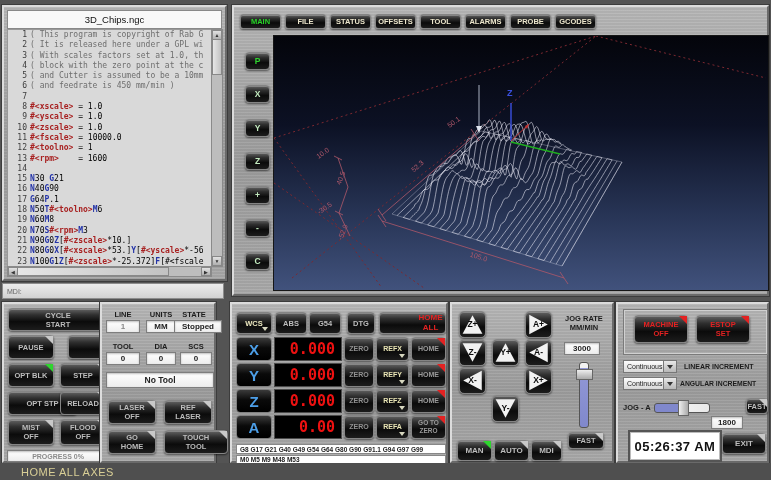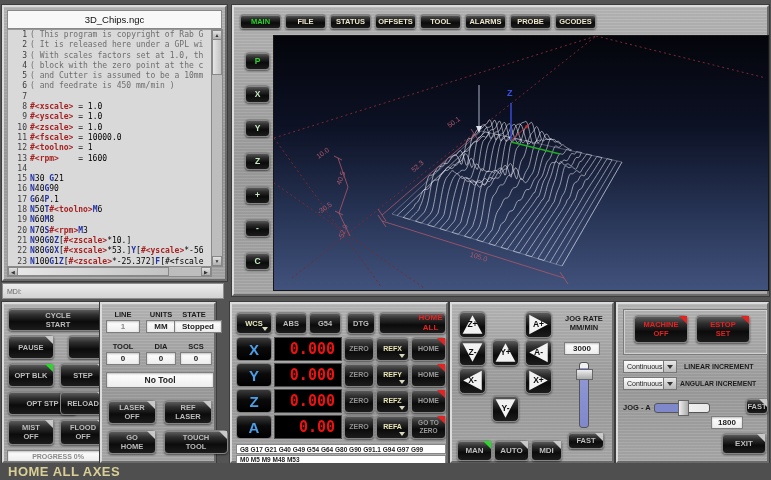--- a/index.html
+++ b/index.html
@@ -87,21 +87,21 @@
   
   #right-panel{left:616px;top:302px;width:153px;height:161px;}
   .red-text{color:#e32222;}
   .dropdown{position:absolute;box-sizing:border-box;height:13px;background:linear-gradient(180deg,#fdfdfd,#d8d8d8);border:1px solid #777;display:flex;align-items:center;font-size:7px;color:#222;overflow:hidden;}
   .dd-btn{position:absolute;right:0;top:0;bottom:0;width:12px;background:linear-gradient(180deg,#e8e8e8,#b8b8b8);border-left:1px solid #777;display:flex;align-items:center;justify-content:center;}
   .dd-car{width:0;height:0;border-left:3px solid transparent;border-right:3px solid transparent;border-top:4px solid #333;}
   #clock-box{position:absolute;background:#fff;border:2px solid #555;box-shadow:inset 0 0 0 1px #bbb;display:flex;align-items:center;justify-content:center;font-size:13px;font-weight:bold;color:#111;letter-spacing:.5px;}
 
   
   #status-bar{position:absolute;left:0;top:463px;width:771px;height:17px;background:#4f4f4f;display:flex;align-items:center;padding-left:8px;box-sizing:border-box;}
-  #status-bar span{font-size:13px;font-weight:bold;color:#d9cf96;letter-spacing:.5px;}
+  #status-bar span{font-size:11px;font-weight:normal;color:#d9cf96;letter-spacing:.5px;margin-left:13px;}
 </style>
 </head>
 <body>
 
 <div id="screen">
 
   <div id="gcode-panel" class="metal">
     <div id="gcode-title">3D_Chips.ngc</div>
     <div id="gcode-area">
         <div class="gl"><span class="ln">1</span><span class="lt"><span class="cm">( This program is copyright of Rab G</span></span></div>
@@ -386,20 +386,21 @@
       </div>
     <div class="lbl" style="left:62px;top:76px;font-size:6.8px;">ANGULAR INCREMENT</div>
 
     <div class="lbl" style="left:5px;top:99px;font-size:7.5px;">JOG - A</div>
     <div class="hslider" style="left:36px;top:99px;width:54px;">
         <div class="hhandle"></div>
       </div>
     <div class="whitebox" style="left:93px;top:112px;width:32px;height:13px;font-weight:bold;">1800</div>
     <div class="btn" style="left:128px;top:94px;width:22px;height:16px;"><span class="notch gray"></span><span>FAST</span></div>
 
+    <div id="clock-box" style="left:10px;top:126px;width:90px;height:28px;">05:26:37 AM</div>
     <div class="btn" style="left:104px;top:129px;width:44px;height:21px;font-size:8px;"><span class="notch gray"></span><span>EXIT</span></div>
   </div>
 
   <div id="status-bar">
       <span>HOME ALL AXES</span>
     </div>
 
 </div>
 
 </body></html>

